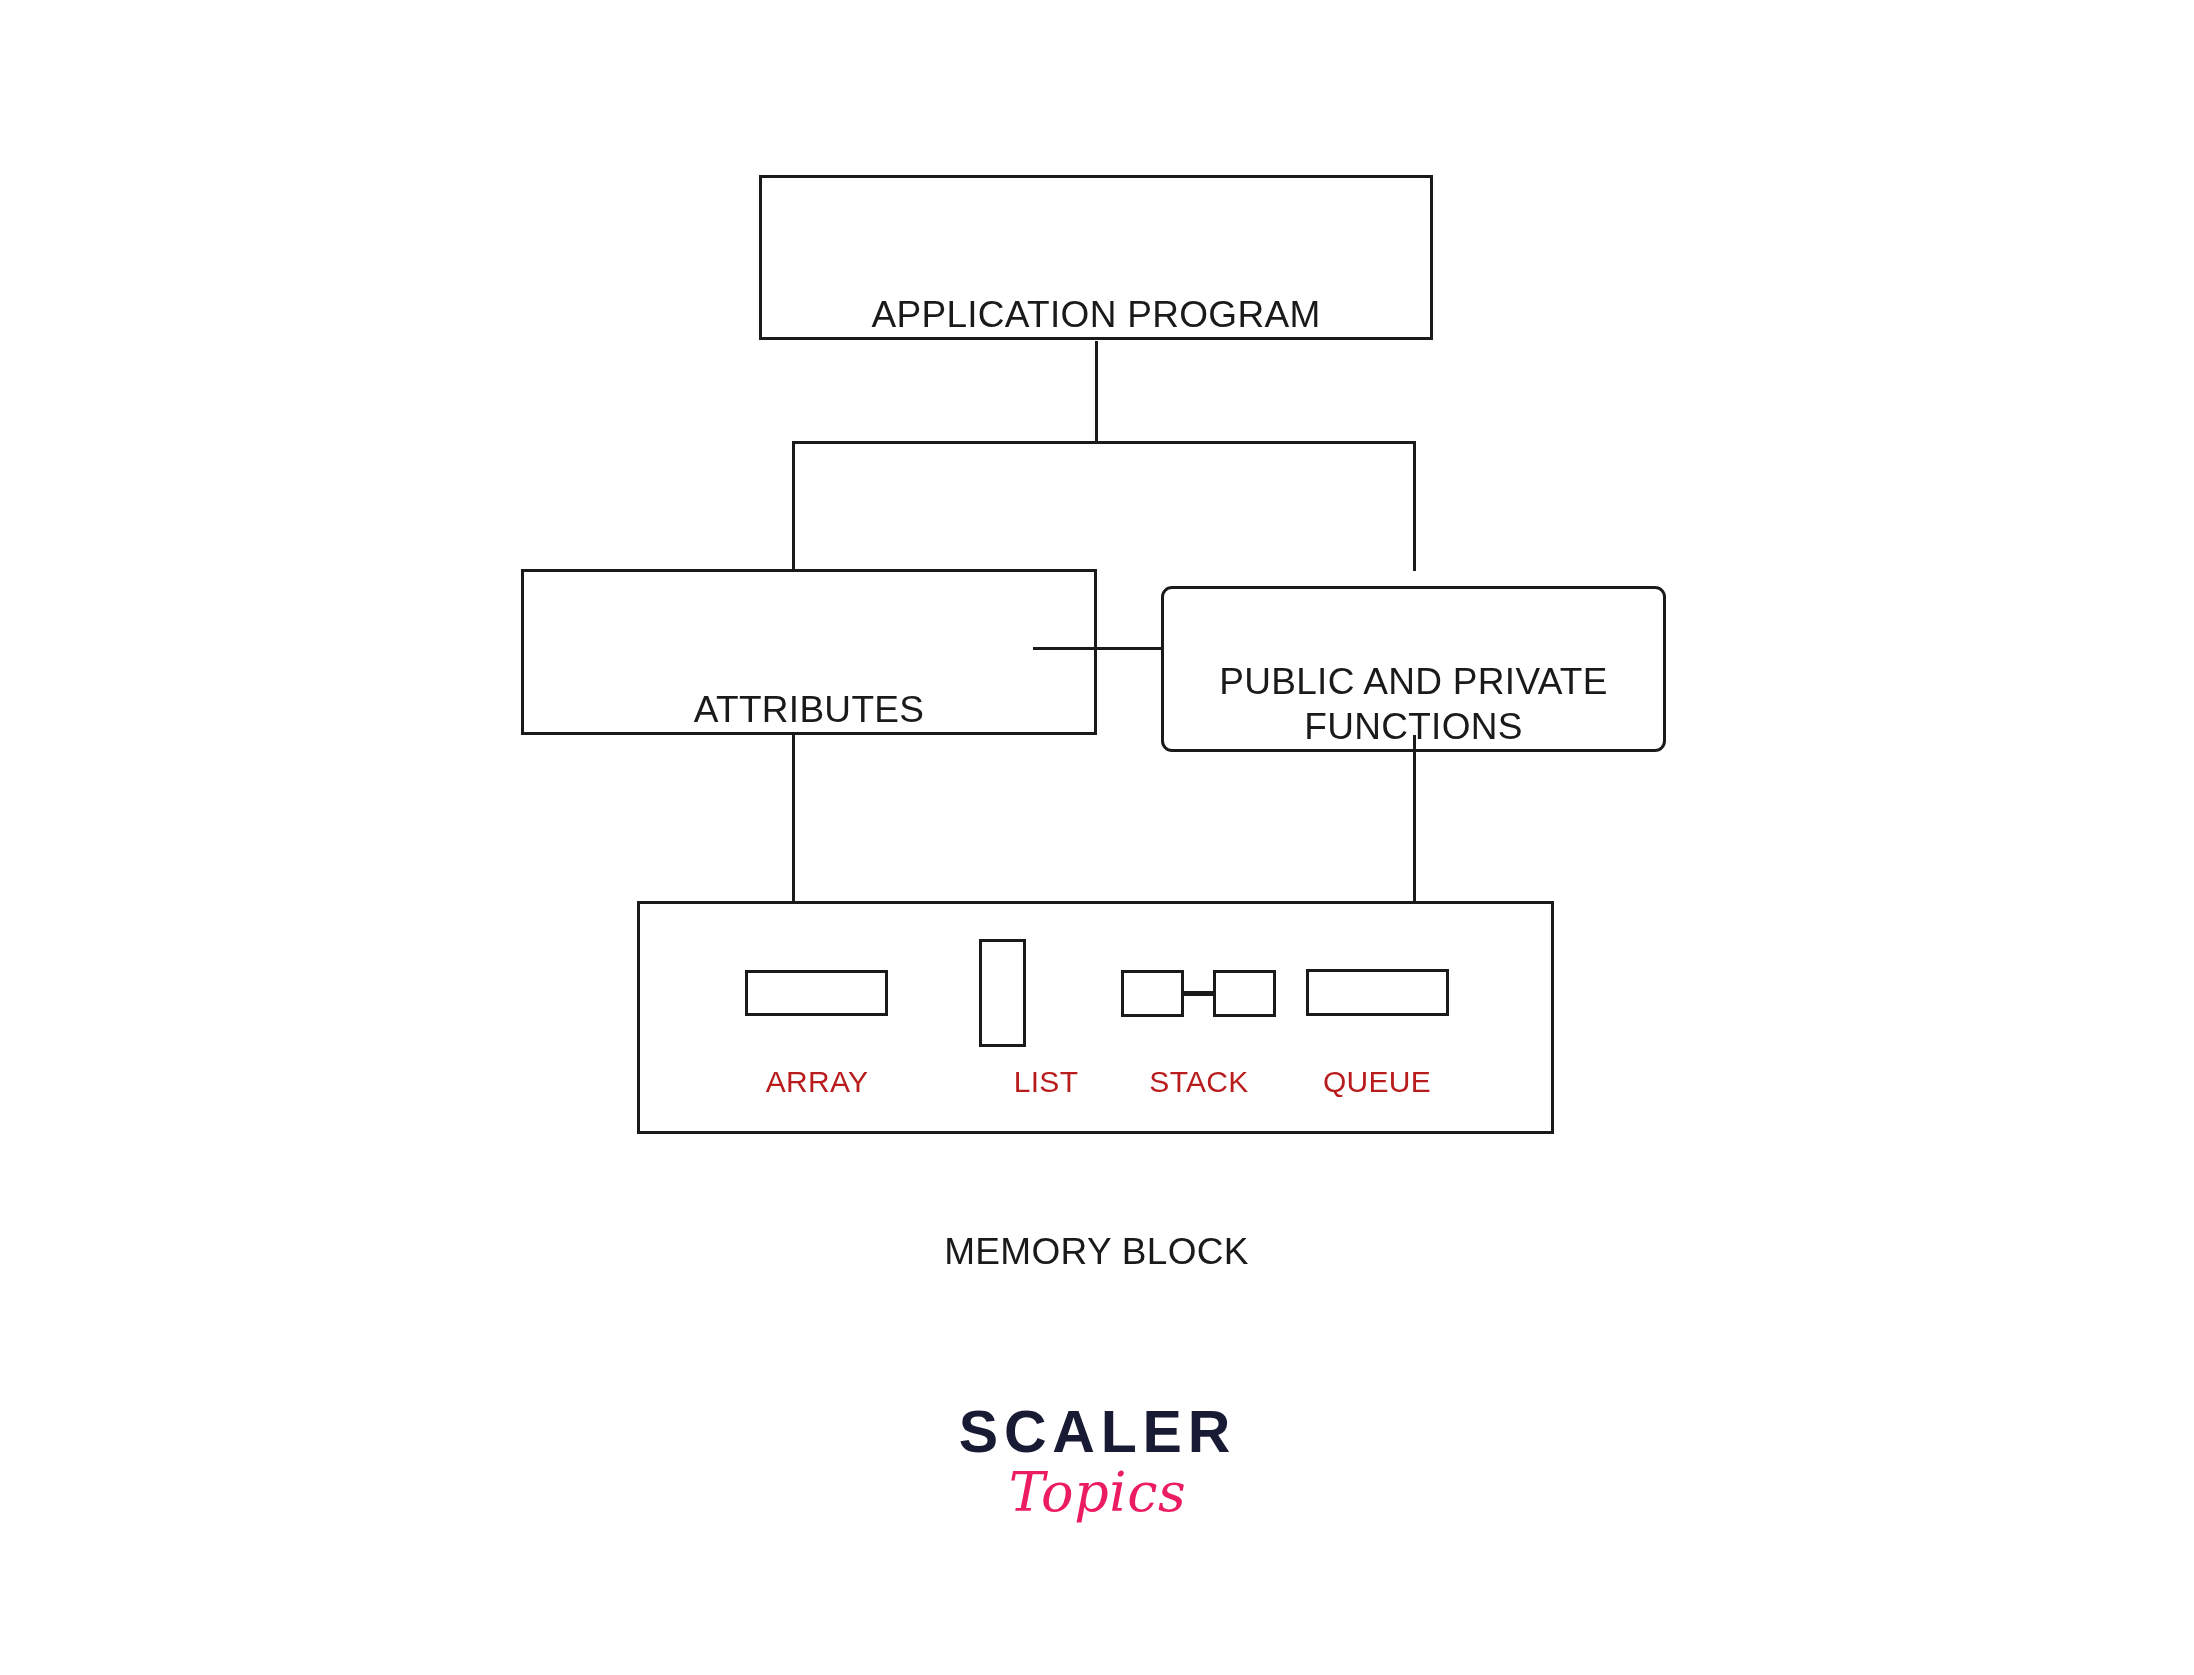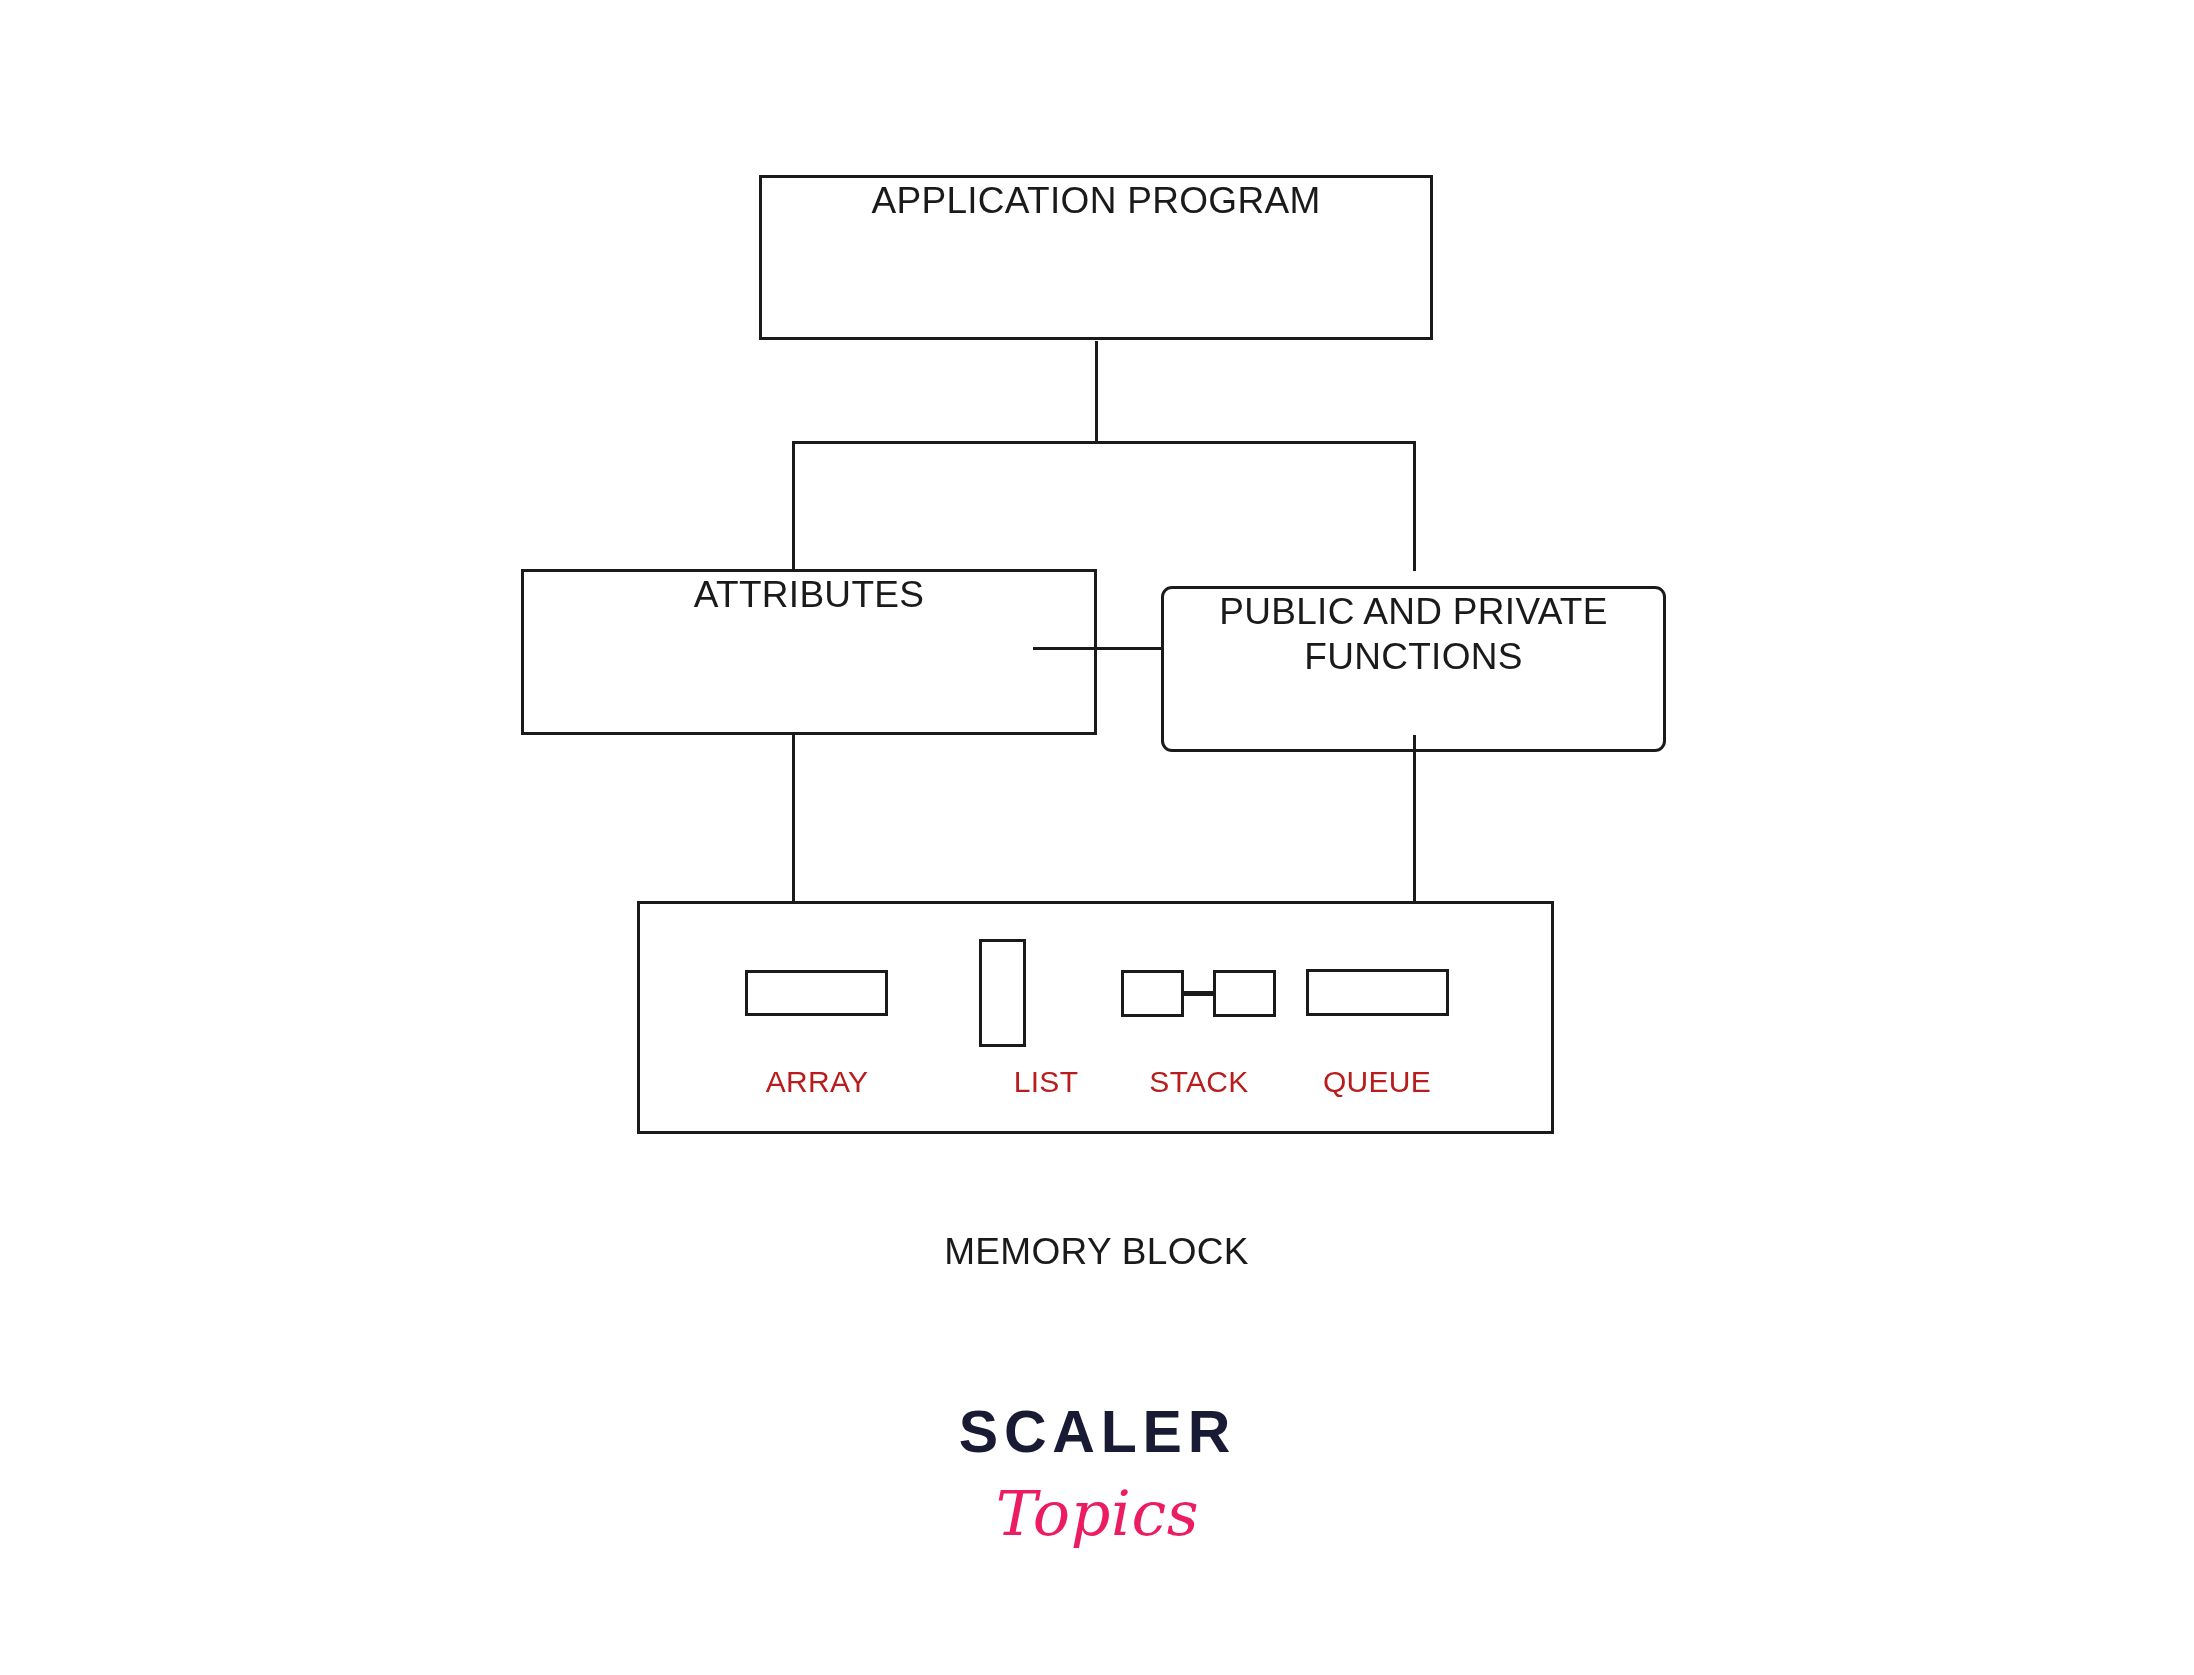--- a/index.html
+++ b/index.html
@@ -19,21 +19,21 @@
     left: 0; top: 0;
     width: 2194px;
     height: 1676px;
   }
   .node {
     position: absolute;
     box-sizing: border-box;
     border: 3.2px solid #1a1a1a;
     background: #ffffff;
     display: flex;
-    align-items: flex-start;
+    align-items: flex-end;
     justify-content: center;
     text-align: center;
   }
   .node-label {
     font-size: 37px;
     color: #1a1a1a;
     letter-spacing: 0.3px;
     line-height: 1.22;
     font-weight: 400;
   }
@@ -79,25 +79,25 @@
     position: absolute;
     text-align: center;
   }
   .logo-scaler {
     font-size: 59px;
     font-weight: bold;
     letter-spacing: 5.8px;
     line-height: 1;
   }
   .logo-topics {
-    font-size: 62px;
+    font-size: 54px;
     font-style: italic;
     font-family: "DejaVu Serif", serif;
     line-height: 1;
-    margin-top: 21px;
+    margin-top: 4px;
     letter-spacing: 0.6px;
   }
 </style>
 </head>
 <body>
 
 <div id="canvas">
 
   <div class="node" style="left:759px; top:175px; width:674px; height:165px;">
     <span class="node-label">APPLICATION PROGRAM</span>

